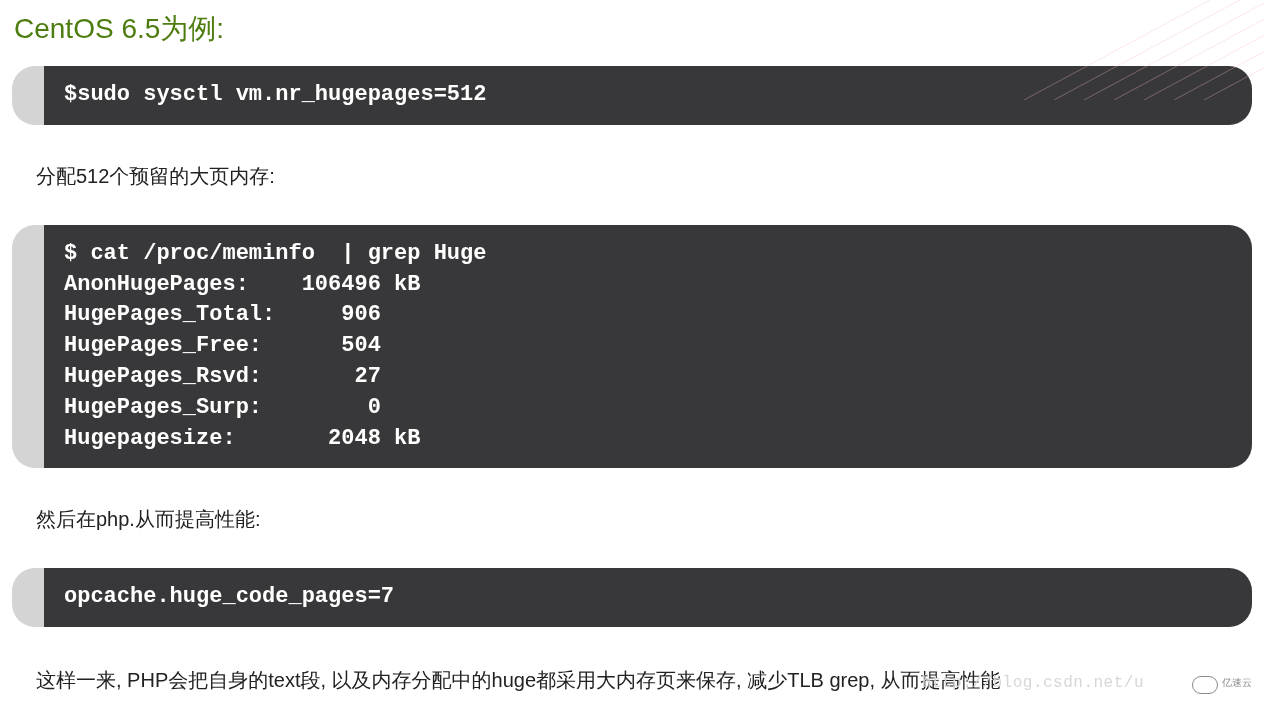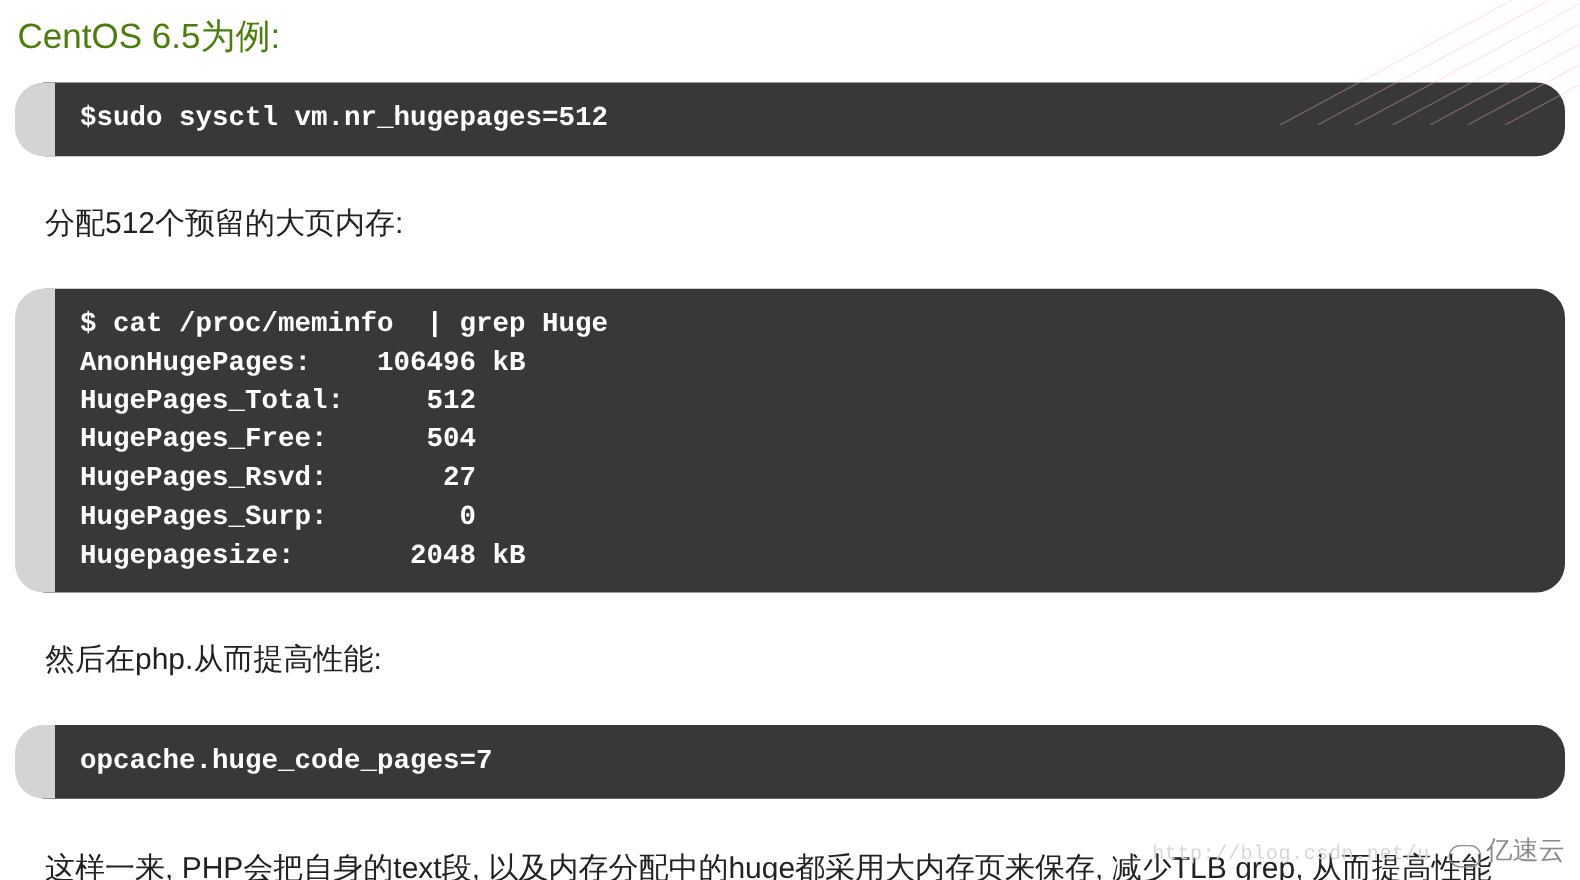--- a/index.html
+++ b/index.html
@@ -28,45 +28,45 @@
       font-family: "Consolas", "Monaco", "Courier New", monospace;
       font-size: 22px;
       font-weight: 600;
       padding: 14px 20px;
       margin: 0 12px 0 12px;
       white-space: pre;
       line-height: 1.4;
       border-radius: 23px;
     }
     .paragraph {
-      font-size: 24px;
+      font-size: 20px;
       color: #222;
       padding: 0 36px;
       margin: 36px 0 34px 0;
       line-height: 1.5;
     }
     .watermark-url {
       position: absolute;
       right: 120px;
       bottom: 12px;
       color: #d8d6d6;
       font-size: 16px;
       font-family: "Courier New", monospace;
       letter-spacing: 0.5px;
       pointer-events: none;
     }
     .watermark-logo {
       position: absolute;
       right: 12px;
       bottom: 10px;
       display: flex;
-      align-items: flex-end;
+      align-items: flex-start;
       gap: 4px;
       color: #8a8a8a;
-      font-size: 21px;
+      font-size: 10px;
     }
     .watermark-logo .cloud-icon {
       width: 26px;
       height: 18px;
       border: 1.5px solid #8a8a8a;
       border-radius: 10px 10px 10px 10px;
       position: relative;
       display: inline-block;
     }
     .bg-lines {
@@ -95,21 +95,21 @@
 </svg>
 
 <div class="heading">CentOS 6.5为例:</div>
 
 <pre class="code-block">$sudo sysctl vm.nr_hugepages=512</pre>
 
 <div class="paragraph">分配512个预留的大页内存:</div>
 
 <pre class="code-block">$ cat /proc/meminfo  | grep Huge
 AnonHugePages:    106496 kB
-HugePages_Total:     512
+HugePages_Total:     906
 HugePages_Free:      504
 HugePages_Rsvd:       27
 HugePages_Surp:        0
 Hugepagesize:       2048 kB</pre>
 
 <div class="paragraph">然后在php.从而提高性能:</div>
 
 <pre class="code-block">opcache.huge_code_pages=7</pre>
 
 <div class="paragraph" style="margin-top:38px;">这样一来, PHP会把自身的text段, 以及内存分配中的huge都采用大内存页来保存, 减少TLB grep, 从而提高性能</div>

